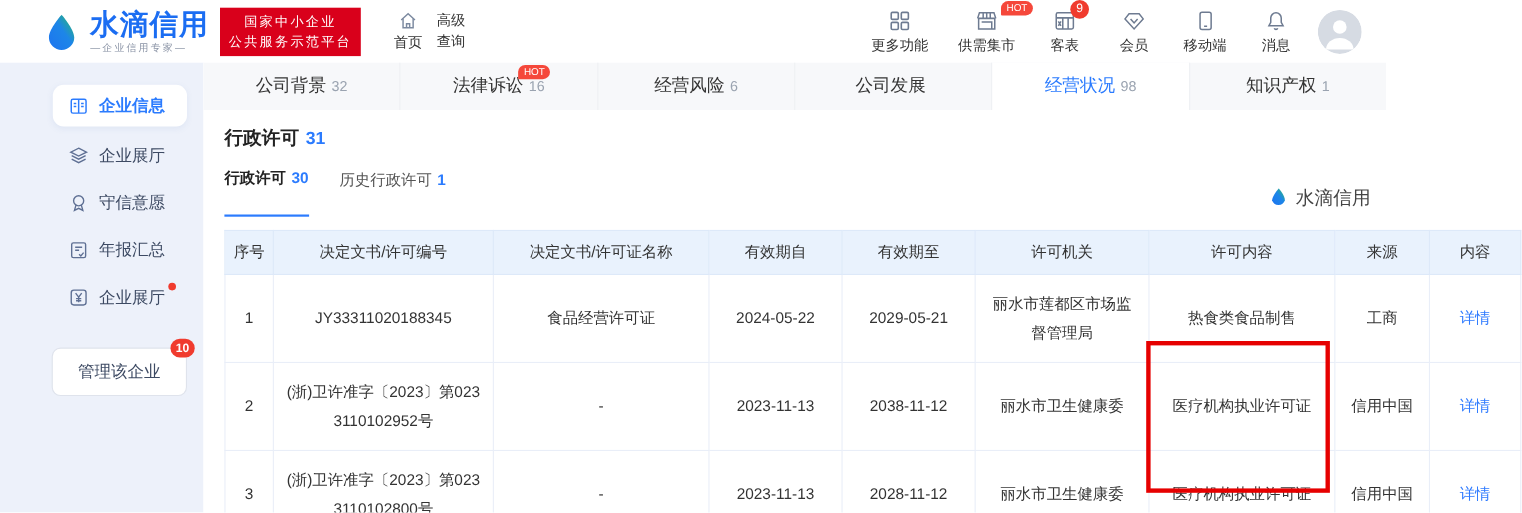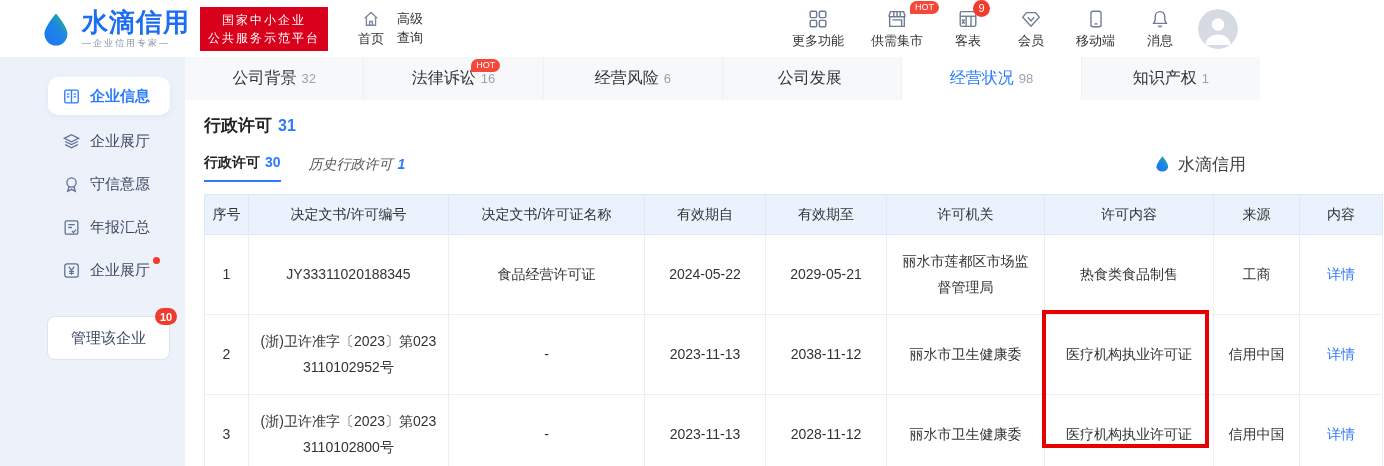--- a/index.html
+++ b/index.html
@@ -61,24 +61,24 @@
     cursor:pointer; position:relative; }
   .tab + .tab { border-left:1px solid #eef0f3; }
   .tab .count { font-size:13px; color:#9aa3b0; margin-left:5px; }
   .tab.active { background:#fff; color:#2b7bfe; }
   .tab .badge-hot { top:2px; right:auto; left:60%; }
 
   .panel { flex:1; padding:14px 0 0 19px; position:relative; }
   .sec-title { font-size:17px; font-weight:bold; color:#222; }
   .sec-title .count { color:#2b7bfe; margin-left:6px; font-size:16px; }
   .subtabs { display:flex; align-items:flex-end; margin-top:16px; padding-right:14px; }
-  .subtab { font-size:14px; color:#555; cursor:pointer; padding-bottom:8px;text-align:center; }
+  .subtab { font-size:14px; color:#555; cursor:pointer; padding-bottom:24px;text-align:center; }
   .subtab .count { color:#2b7bfe; margin-left:5px; font-weight:bold; }
   .subtab.active { color:#222; font-weight:bold; border-bottom:2px solid #2b7bfe; }
-  .subtab + .subtab { margin-left:28px;font-style:italic; }
+  .subtab + .subtab { margin-left:28px; }
   .watermark { margin-left:auto; display:flex; align-items:center; gap:6px; font-size:17px; color:#444;
     padding-bottom:6px; }
 
   table { border-collapse:collapse; table-layout:fixed; width:1178px; margin-top:12px; }
   th { background:#e9f2fd; height:40px; font-weight:normal; font-size:14px; color:#333;
     border:1px solid #dde9f9; }
   td { height:80px; text-align:center; font-size:14px; color:#333; border:1px solid #e9eef8;
     padding:6px 10px; line-height:1.8; word-break:break-all; background:#fff; }
   td.link { color:#2f7bff; cursor:pointer; }
 

